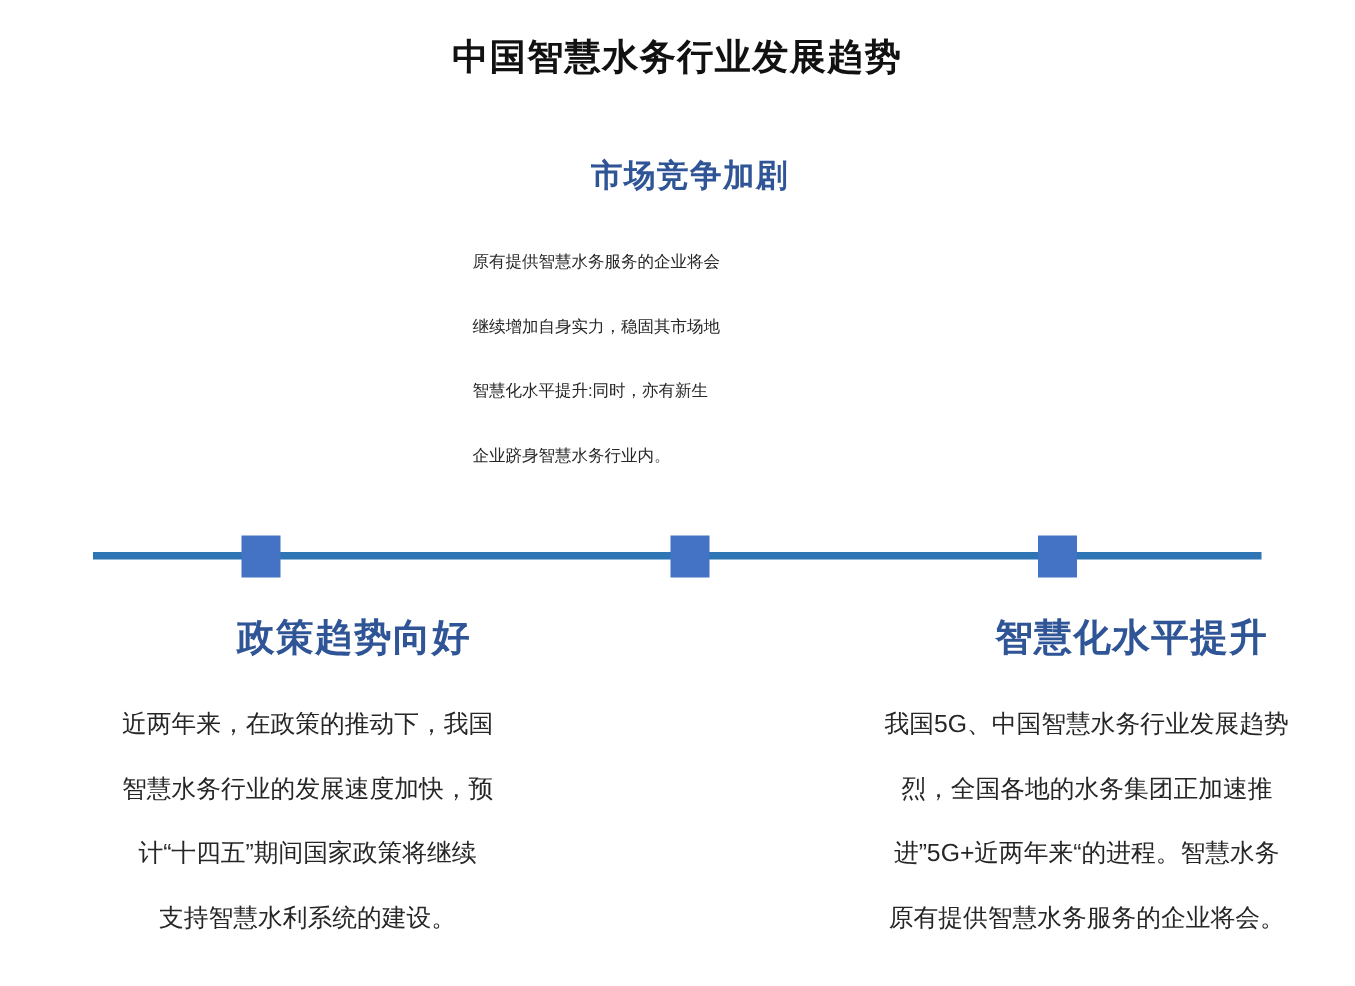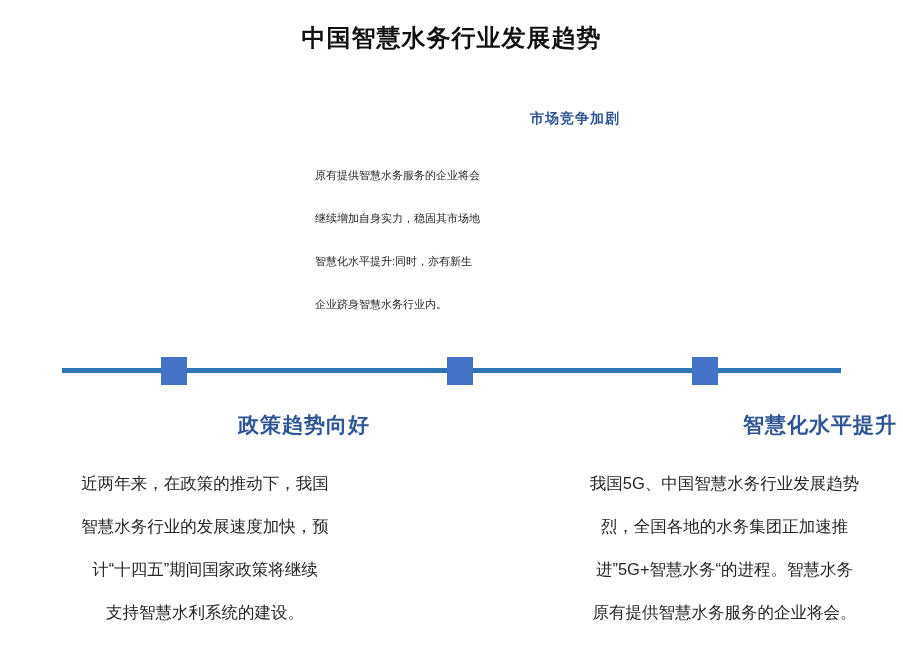--- a/index.html
+++ b/index.html
@@ -31,22 +31,22 @@
   }
 
   
   .block-top {
     position: absolute;
     left: 300px;
     top: 103px;
     width: 320px;
   }
   .block-top .block-heading {
-    text-align: right;
-    font-size: 14px;
+    text-align: center;
+    font-size: 21px;
     font-weight: bold;
     color: #2f5597;
     letter-spacing: 1px;
     line-height: 30px;
   }
   .block-top .block-body {
     margin-top: 21px;
     font-size: 11px;
     color: #262626;
     line-height: 43px;
@@ -83,26 +83,26 @@
 
   
   .block-bottom {
     position: absolute;
     top: 410px;
   }
   .block-bottom.left  { left: 40px;  width: 330px; }
   .block-bottom.right { left: 552px; width: 345px; }
 
   .block-bottom .block-heading {
-    font-size: 21px;
+    font-size: 25px;
     font-weight: bold;
     color: #2f5597;
     letter-spacing: 1px;
     line-height: 30px;
-    text-align: right;
+    text-align: center;
     padding-left: 62px;
   }
   .block-bottom.right .block-heading {
     padding-left: 60px;
   }
   .block-bottom .block-body {
     margin-top: 22px;
     font-size: 16.5px;
     color: #262626;
     line-height: 43px;
@@ -143,16 +143,16 @@
     <span class="line">计“十四五”期间国家政策将继续</span>
     <span class="line">支持智慧水利系统的建设。</span>
   </div>
 </div>
 
 <div class="block-bottom right">
   <div class="block-heading">智慧化水平提升</div>
   <div class="block-body">
     <span class="line">我国5G、中国智慧水务行业发展趋势</span>
     <span class="line">烈，全国各地的水务集团正加速推</span>
-    <span class="line">进”5G+智慧水务“的进程。智慧水务</span>
+    <span class="line">进”5G+近两年来“的进程。智慧水务</span>
     <span class="line">原有提供智慧水务服务的企业将会。</span>
   </div>
 </div>
 
 </body></html>

